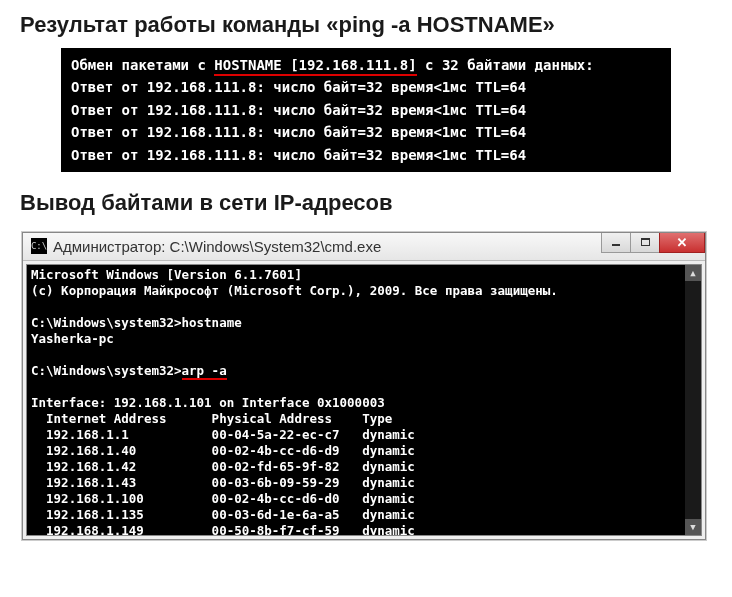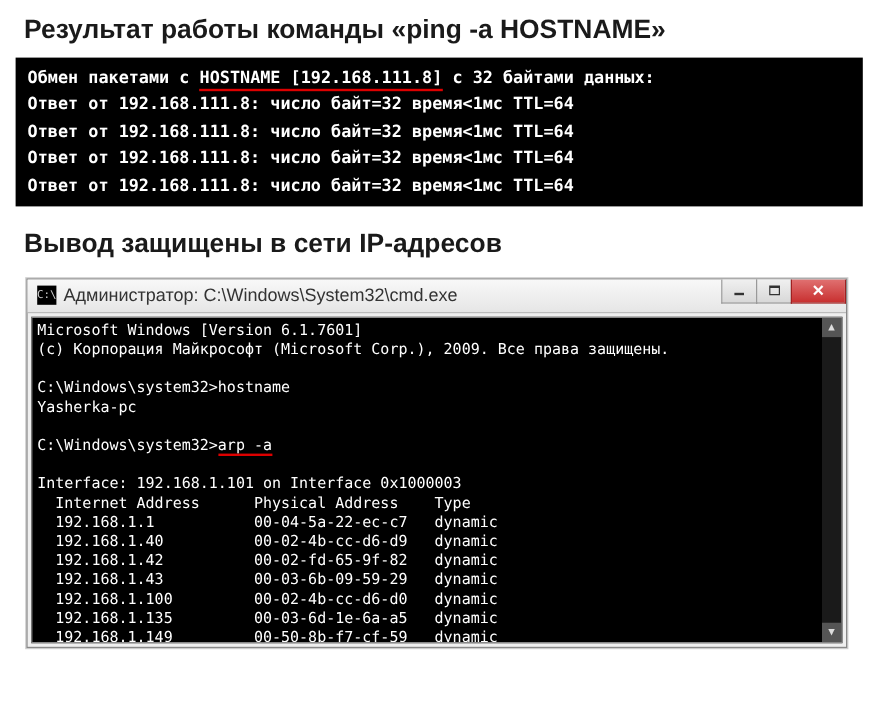--- a/index.html
+++ b/index.html
@@ -12,21 +12,21 @@
   }
   .heading {
     font-size: 22px;
     font-weight: bold;
     color: #1a1a1a;
     padding: 12px 20px 10px 20px;
   }
   
   .ping-block {
     margin: 0 auto 6px auto;
-    width: 706px;
+    width: 610px;
     background: #000;
     color: #fff;
     font-family: "Lucida Console", "Consolas", monospace;
     font-size: 14px;
     padding: 6px 10px 6px 10px;
     line-height: 1.6;
     font-weight: bold;
   }
   .ping-block .line { white-space: pre; }
   .underline-red {
@@ -92,20 +92,21 @@
   .cmd-inner {
     margin: 3px;
     border: 1px solid #888;
     background: #000;
     color: #fff;
     font-family: "Lucida Console", "Consolas", monospace;
     font-size: 12.5px;
     height: 272px;
     overflow: hidden;
     position: relative;
+    font-weight: bold;
   }
   .cmd-content {
     padding: 2px 4px;
     white-space: pre;
     line-height: 1.28;
   }
   .scrollbar-v {
     position: absolute;
     right: 0; top: 0; bottom: 0;
     width: 16px;
@@ -130,21 +131,21 @@
 <div class="heading">Результат работы команды «ping -a HOSTNAME»</div>
 
 <div class="ping-block">
   <div class="line"><span>Обмен пакетами с </span><span class="underline-red">HOSTNAME [192.168.111.8]</span><span> с 32 байтами данных:</span></div>
   <div class="line">Ответ от 192.168.111.8: число байт=32 время&lt;1мс TTL=64</div>
   <div class="line">Ответ от 192.168.111.8: число байт=32 время&lt;1мс TTL=64</div>
   <div class="line">Ответ от 192.168.111.8: число байт=32 время&lt;1мс TTL=64</div>
   <div class="line">Ответ от 192.168.111.8: число байт=32 время&lt;1мс TTL=64</div>
 </div>
 
-<div class="heading">Вывод защищены в сети IP-адресов</div>
+<div class="heading">Вывод байтами в сети IP-адресов</div>
 
 <div class="cmd-window">
   <div class="titlebar">
     <div class="titlebar-icon">
         <span>C:\</span>
       </div>
     <div class="titlebar-text"><span>Администратор: </span><span>C:\Windows\System32\cmd.exe</span></div>
     <div class="window-controls">
       <div class="wbtn min">
           <div class="glyph"></div>

